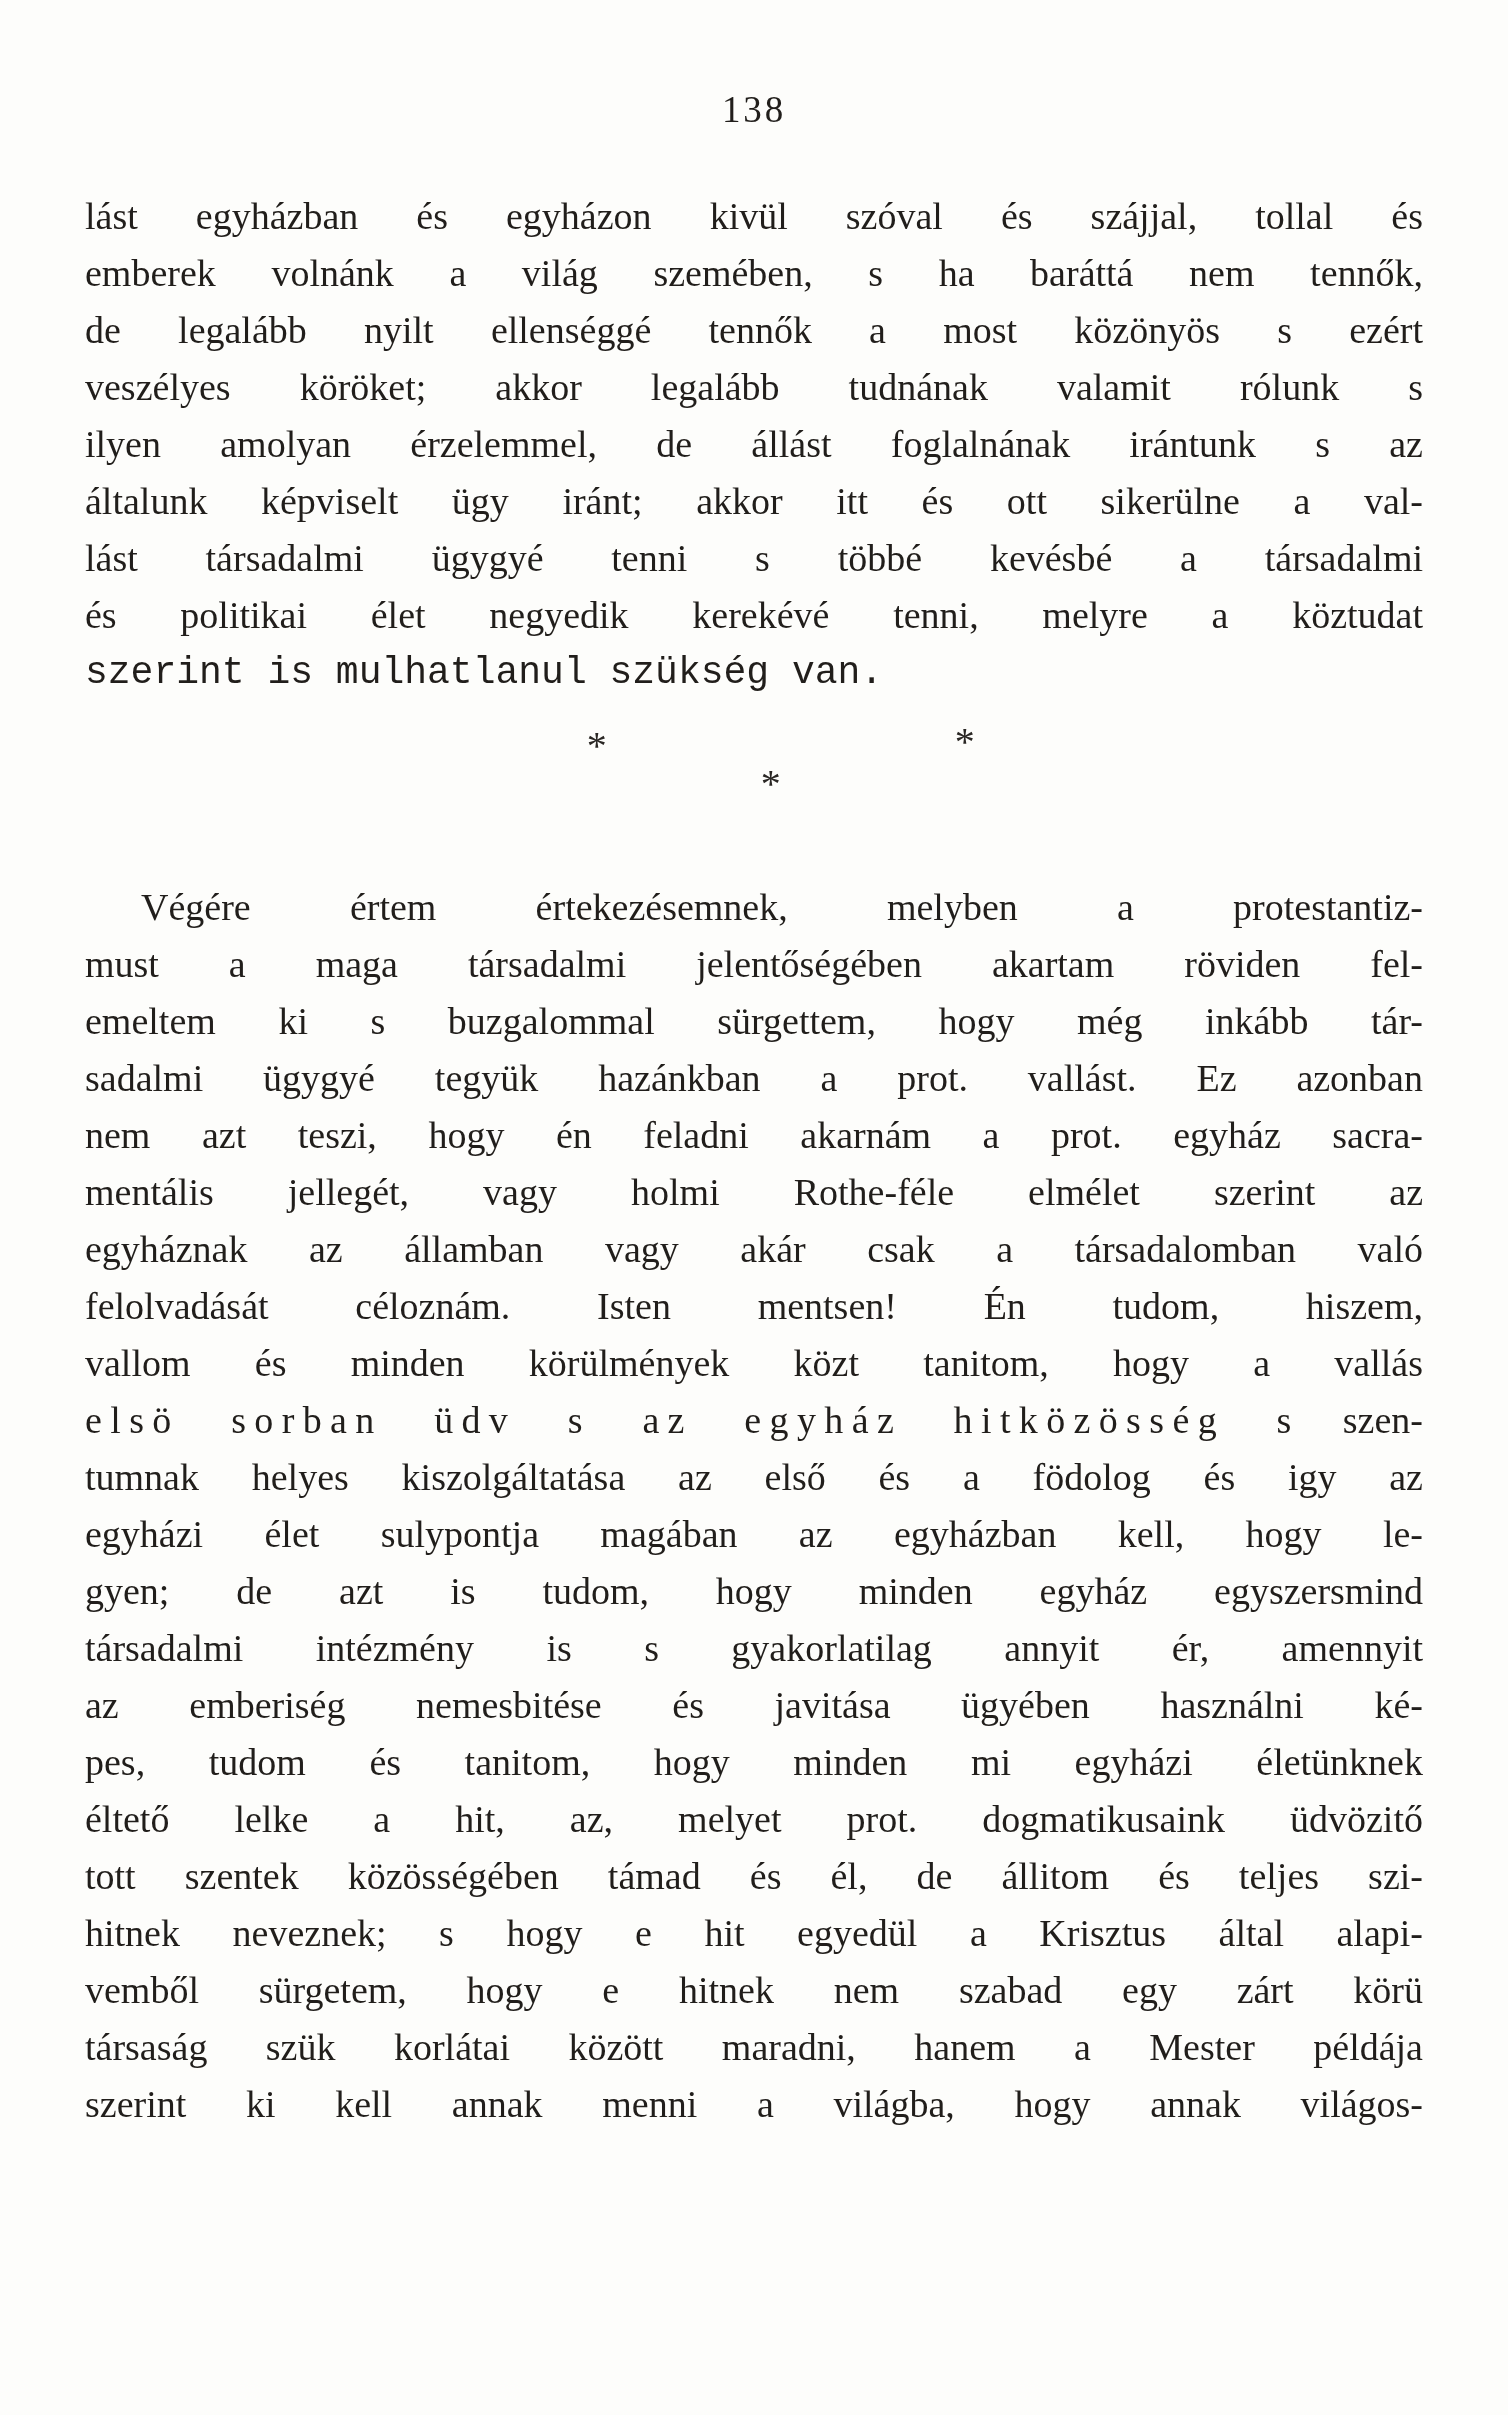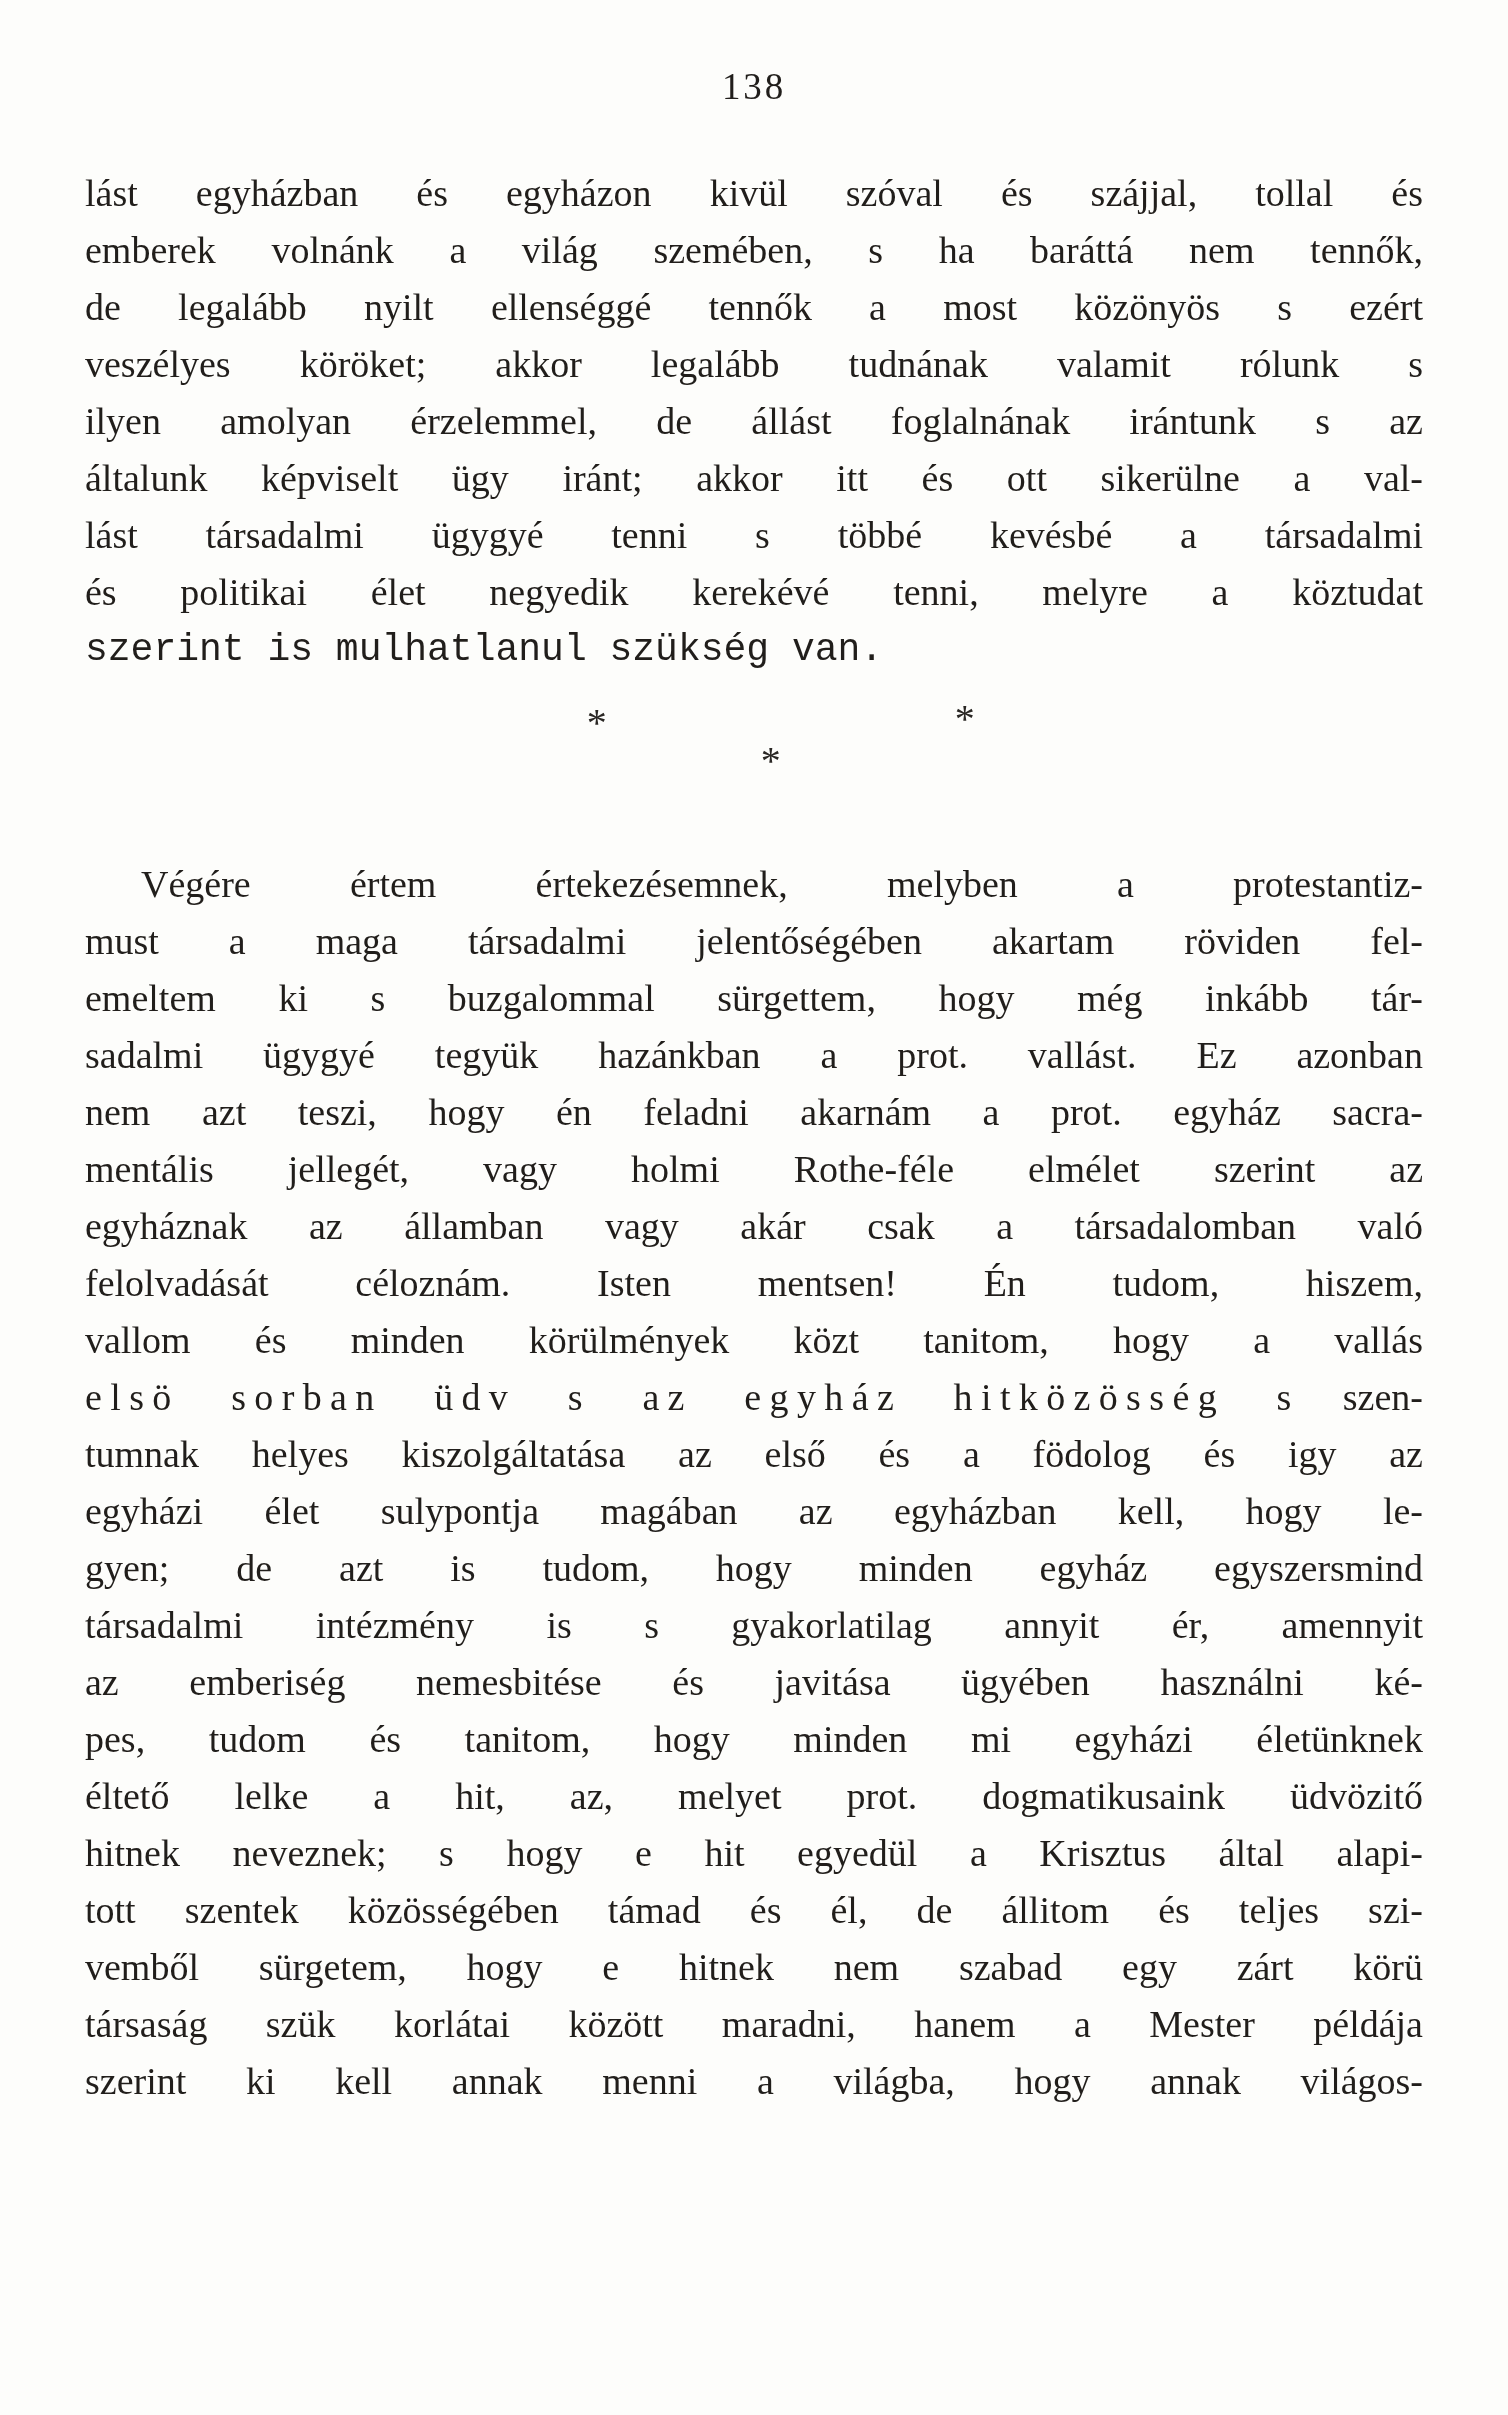--- a/index.html
+++ b/index.html
@@ -7,21 +7,21 @@
   body {
     background: #f4f3f0;
     font-family: "Liberation Serif", "DejaVu Serif", serif;
   }
   .page {
     position: relative;
     width: 1508px;
     height: 2415px;
     background: #fdfdfb;
     color: #211e1b;
-    padding: 65px 85px 0 85px;
+    padding: 88px 85px 0 85px;
     overflow: hidden;
   }
   .page-number {
     text-align: center;
     font-size: 37px;
     line-height: 44px;
     letter-spacing: 2.9px;
   }
   .paragraph {
     margin-top: 56px;
@@ -95,21 +95,21 @@
       <div class="line">felolvadását céloznám. Isten mentsen! Én tudom, hiszem,</div>
       <div class="line">vallom és minden körülmények közt tanitom, hogy a vallás</div>
       <div class="line"><span class="spaced">elsö sorban üdv s az egyház hitközösség s</span><span> szen-</span></div>
       <div class="line">tumnak helyes kiszolgáltatása az első és a födolog és igy az</div>
       <div class="line">egyházi élet sulypontja magában az egyházban kell, hogy le-</div>
       <div class="line">gyen; de azt is tudom, hogy minden egyház egyszersmind</div>
       <div class="line">társadalmi intézmény is s gyakorlatilag annyit ér, amennyit</div>
       <div class="line">az emberiség nemesbitése és javitása ügyében használni ké-</div>
       <div class="line">pes, tudom és tanitom, hogy minden mi egyházi életünknek</div>
       <div class="line">éltető lelke a hit, az, melyet prot. dogmatikusaink üdvözitő</div>
+      <div class="line">tott szentek közösségében támad és él, de állitom és teljes szi-</div>
       <div class="line">hitnek neveznek; s hogy e hit egyedül a Krisztus által alapi-</div>
-      <div class="line">tott szentek közösségében támad és él, de állitom és teljes szi-</div>
       <div class="line">vemből sürgetem, hogy e hitnek nem szabad egy zárt körü</div>
       <div class="line">társaság szük korlátai között maradni, hanem a Mester példája</div>
       <div class="line">szerint ki kell annak menni a világba, hogy annak világos-</div>
     </div>
 
 </div>
 
 
 </body></html>

